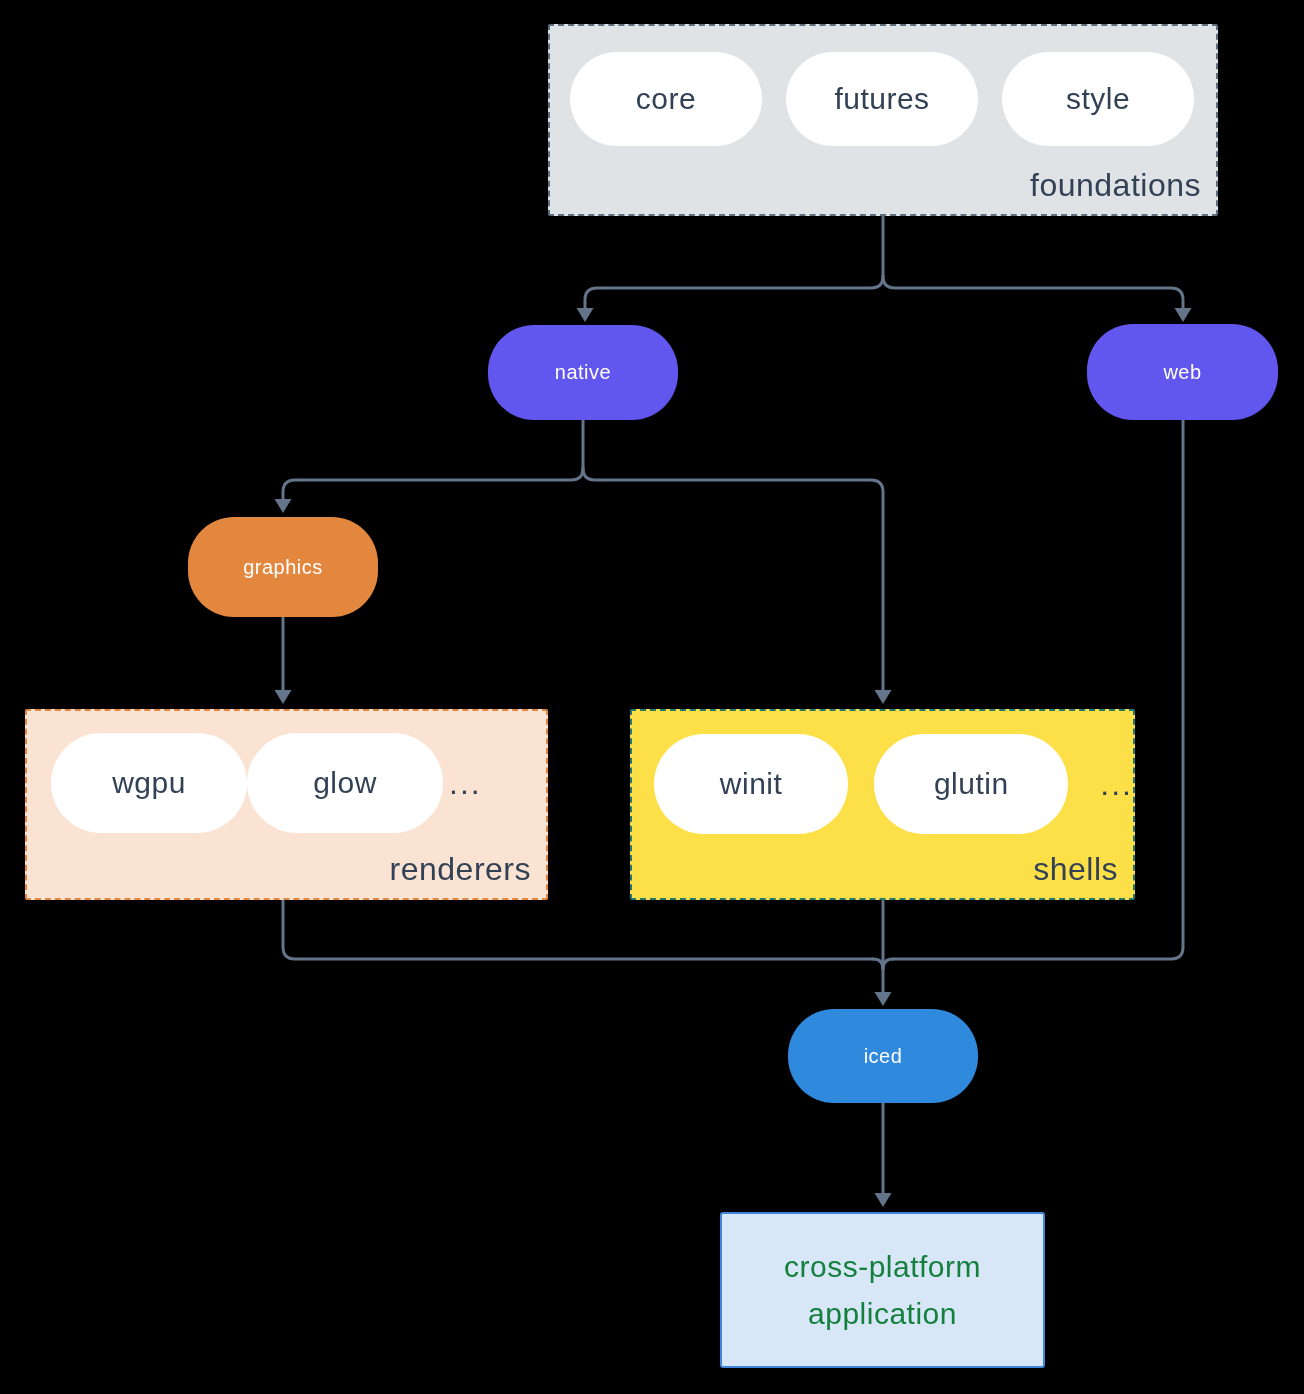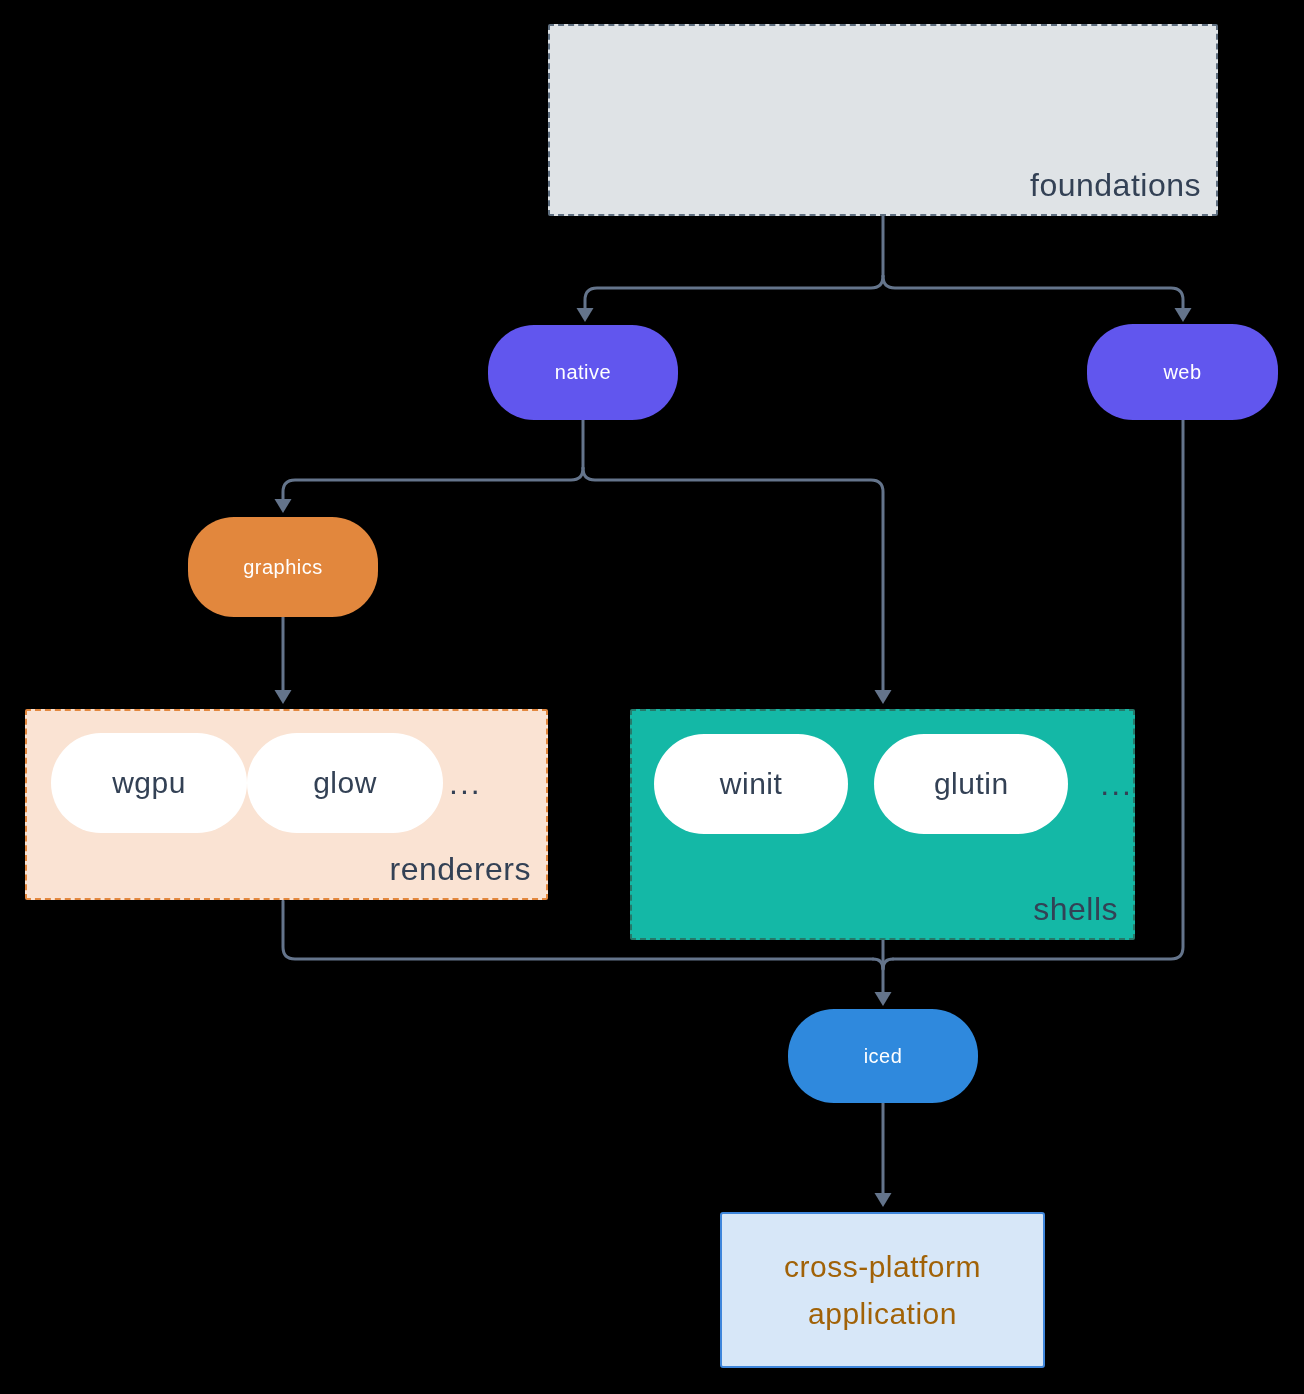--- a/index.html
+++ b/index.html
@@ -10,21 +10,21 @@
     font-family:"Liberation Sans", sans-serif;
     overflow:hidden;
   }
   svg.connectors{position:absolute;left:0;top:0;z-index:1;}
   .node,.group{position:absolute;z-index:2;box-sizing:border-box;}
 
   
   .group{border-radius:2px;}
   .group.foundations{left:548px;top:24px;width:670px;height:192px;background:#dfe3e6;border:2px dashed #5f6f80;}
   .group.renderers{left:25px;top:709px;width:523px;height:191px;background:#fae3d3;border:2px dashed #e2873d;}
-  .group.shells{left:630px;top:709px;width:505px;height:231px;background:#14b8a6;border:2px dashed #26796a;}
+  .group.shells{left:630px;top:709px;width:505px;height:191px;background:#fde047;border:2px dashed #26796a;}
   .group .pill-row{display:flex;align-items:flex-start;}
   .group.foundations .pill-row{padding:26px 0 0 20px;gap:24px;}
   .group.renderers .pill-row{padding:22px 0 0 24px;}
   .group.shells .pill-row{padding:23px 0 0 22px;gap:26px;}
   .white-pill{
     background:#fff;color:#334155;
     display:flex;align-items:center;justify-content:center;
     font-size:30px;letter-spacing:.5px;
   }
   .group.foundations .white-pill{width:192px;height:94px;border-radius:47px;}
@@ -47,21 +47,21 @@
   .stadium.native{left:488px;top:325px;width:190px;height:95px;background:#6156ee;}
   .stadium.web{left:1087px;top:324px;width:191px;height:96px;background:#6156ee;}
   .stadium.graphics{left:188px;top:517px;width:190px;height:100px;background:#e2873d;}
   .stadium.iced{left:788px;top:1009px;width:190px;height:94px;background:#2f89dd;}
 
   
   .app-box{
     left:720px;top:1212px;width:325px;height:156px;
     background:#d7e7f8;border:2px solid #3f86db;border-radius:3px;
     display:flex;flex-direction:column;align-items:center;justify-content:center;
-    color:#a16207;font-size:30px;line-height:47px;letter-spacing:.5px;
+    color:#15803d;font-size:30px;line-height:47px;letter-spacing:.5px;
   }
 </style>
 </head>
 <body>
 
 <div class="canvas">
 
   <svg class="connectors" width="1304" height="1394" viewBox="0 0 1304 1394">
     <g fill="none" stroke="#64748b" stroke-width="3" stroke-linecap="round" stroke-linejoin="round">
 
@@ -88,20 +88,25 @@
       <polygon points="1183,322 1174.5,308 1191.5,308"></polygon>
       <polygon points="283,513 274.5,499 291.5,499"></polygon>
       <polygon points="883,704 874.5,690 891.5,690"></polygon>
       <polygon points="283,704 274.5,690 291.5,690"></polygon>
       <polygon points="883,1006 874.5,992 891.5,992"></polygon>
       <polygon points="883,1207 874.5,1193 891.5,1193"></polygon>
     </g>
   </svg>
 
   <div class="group foundations">
+    <div class="pill-row">
+      <div class="white-pill">core</div>
+      <div class="white-pill">futures</div>
+      <div class="white-pill">style</div>
+    </div>
     <div class="group-label">foundations</div>
   </div>
 
   <div class="node stadium native">native</div>
   <div class="node stadium web">web</div>
 
   <div class="node stadium graphics">graphics</div>
 
   <div class="group renderers">
     <div class="pill-row">

